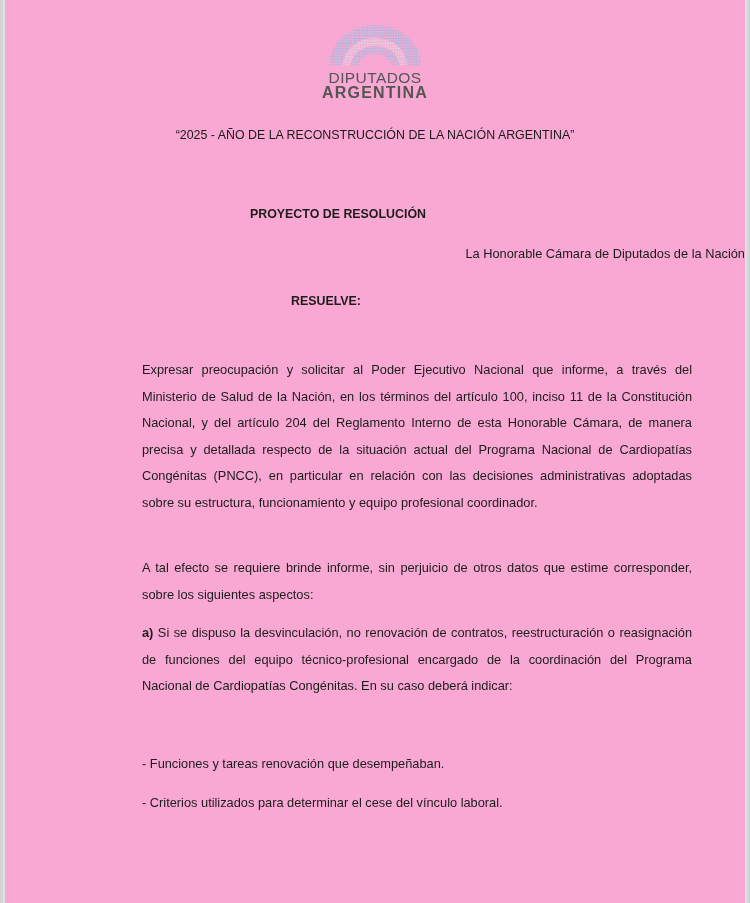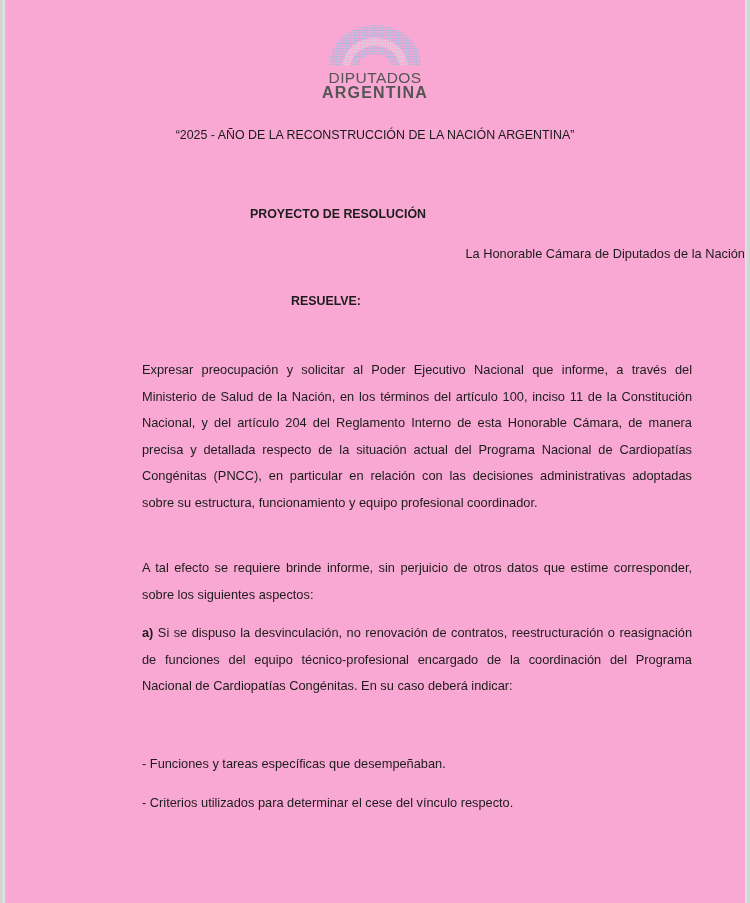--- a/index.html
+++ b/index.html
@@ -98,16 +98,16 @@
 
   <div class="doc-type">PROYECTO DE RESOLUCIÓN</div>
   <div class="chamber">La Honorable Cámara de Diputados de la Nación</div>
   <div class="resolves">RESUELVE:</div>
 
   <p class="body-block p1">Expresar preocupación y solicitar al Poder Ejecutivo Nacional que informe, a través del Ministerio de Salud de la Nación, en los términos del artículo 100, inciso 11 de la Constitución Nacional, y del artículo 204 del Reglamento Interno de esta Honorable Cámara, de manera precisa y detallada respecto de la situación actual del Programa Nacional de Cardiopatías Congénitas (PNCC), en particular en relación con las decisiones administrativas adoptadas sobre su estructura, funcionamiento y equipo profesional coordinador.</p>
   <p class="body-block p3"><span class="label-a">a)</span><span> Si se dispuso la desvinculación, no renovación de contratos, reestructuración o reasignación de funciones del equipo técnico-profesional encargado de la coordinación del Programa Nacional de Cardiopatías Congénitas. En su caso deberá indicar:</span></p>
 
   <p class="body-block p2">A tal efecto se requiere brinde informe, sin perjuicio de otros datos que estime corresponder, sobre los siguientes aspectos:</p>
 
-  <div class="bullet b2">- Funciones y tareas específicas que desempeñaban.</div>
-  <div class="bullet b3">- Criterios utilizados para determinar el cese del vínculo respecto.</div>
+  <div class="bullet b2">- Funciones y tareas renovación que desempeñaban.</div>
+  <div class="bullet b3">- Criterios utilizados para determinar el cese del vínculo laboral.</div>
 
 </div>
 
 </body></html>

